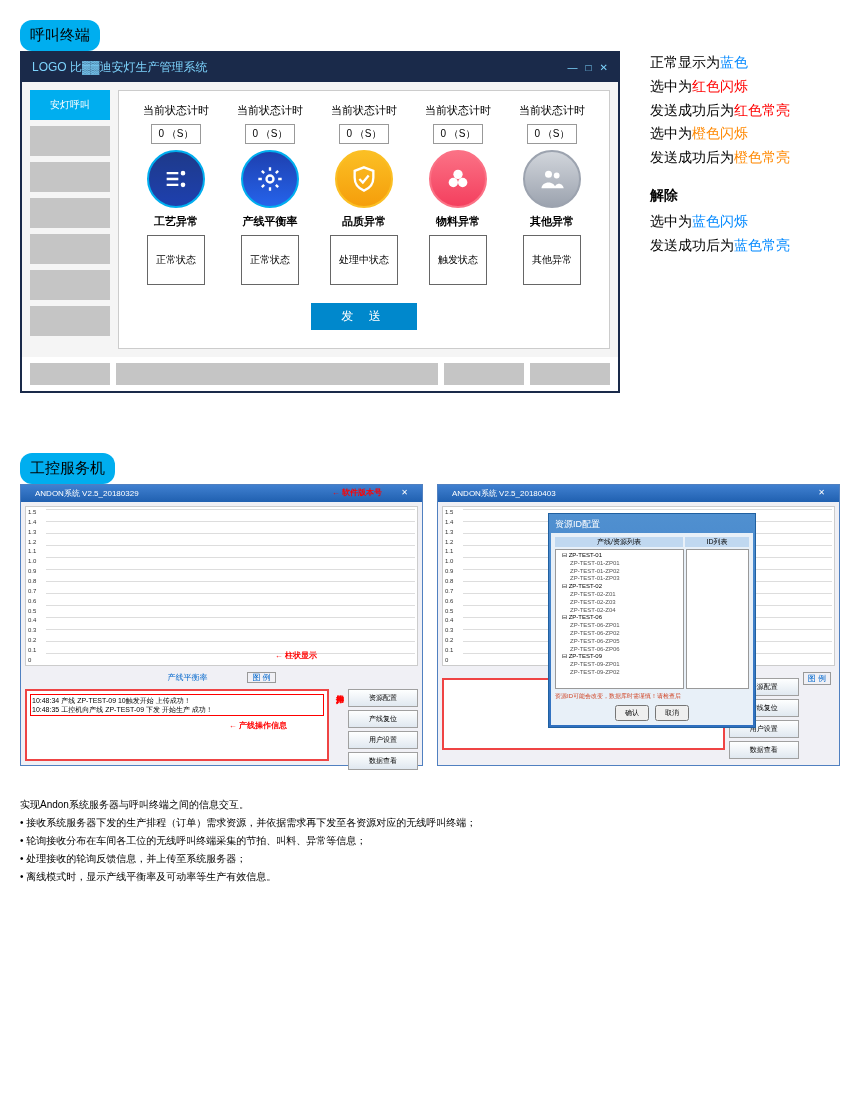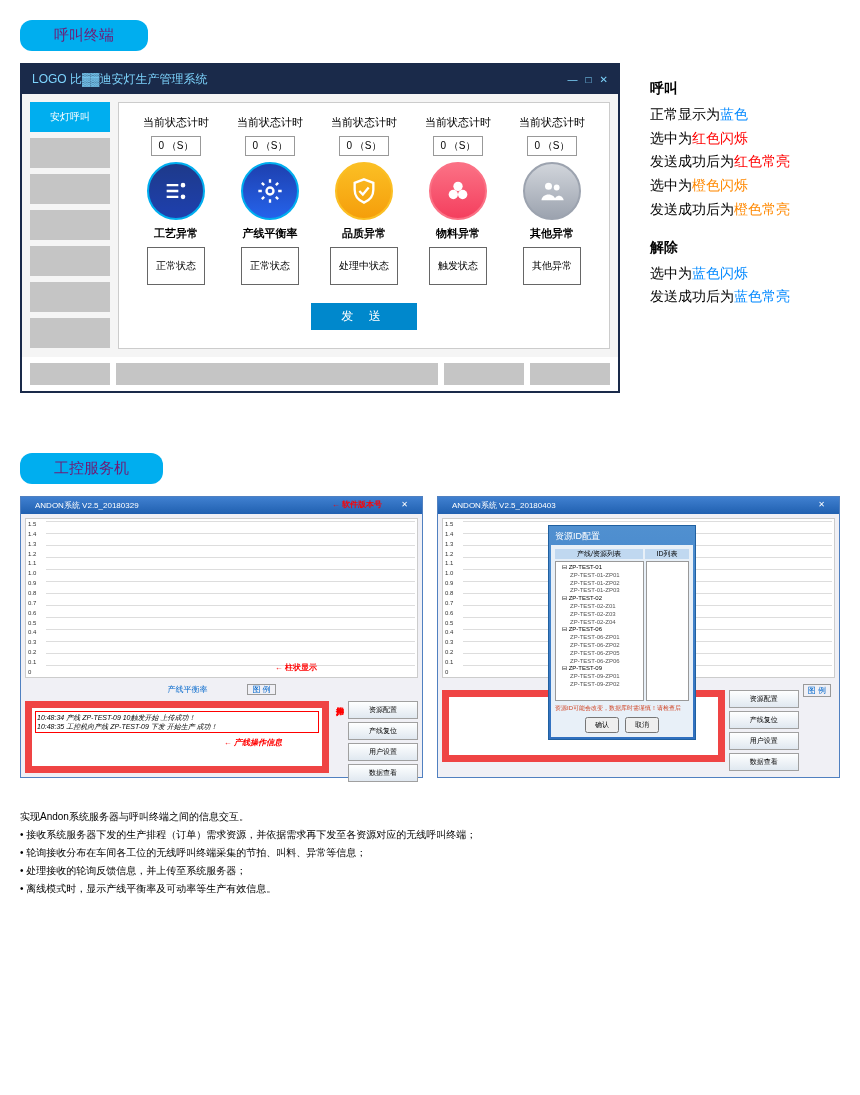--- a/index.html
+++ b/index.html
@@ -1,18 +1,18 @@
 <!DOCTYPE html>
 <html><head>
 <meta charset="utf-8">
 <style>
 * { margin: 0; padding: 0; box-sizing: border-box; }
 body { font-family: "Microsoft YaHei", sans-serif; background: #fff; width: 860px; padding: 20px; font-size: 14px; color: #000; }
 
-.section-badge { display: inline-block; background: #00aeef; color: #701a75; padding: 6px 34px; border-radius: 12px; font-size: 15px; margin-bottom: 12px; }
+.section-badge { display: inline-block; background: #00aeef; color: #000000; padding: 6px 10px; border-radius: 12px; font-size: 15px; }
 
 .section1 { display: flex; gap: 30px; margin-bottom: 60px; }
 .terminal-wrap { flex: 0 0 600px; }
 .terminal-window { border: 2px solid #1a2a4a; background: #fff; }
 .terminal-titlebar { background: #1a2a4a; color: #7dd3fc; padding: 6px 10px; font-size: 12px; display: flex; justify-content: space-between; align-items: center; text-align: center; }
 .winctl { display: flex; gap: 8px; }
 .winctl span { font-size: 10px; }
 .terminal-body { display: flex; padding: 8px; gap: 8px; background: #f5f5f5; }
 .sidebar-col { display: flex; flex-direction: column; gap: 6px; }
 .sidebar-btn { width: 80px; height: 30px; background: #c5c5c5; }
@@ -24,51 +24,51 @@
 .status-label { font-size: 11px; }
 .status-timer { border: 1px solid #999; padding: 2px 6px; font-size: 10px; }
 .big-circle { width: 58px; height: 58px; border-radius: 50%; border: 2px solid; display: flex; align-items: center; justify-content: center; }
 .c1 { background: linear-gradient(#1e3a8a,#1e40af); border-color: #00aeef; color: #fff; }
 .c2 { background: linear-gradient(#1e40af,#2563eb); border-color: #00aeef; color: #fff; }
 .c3 { background: linear-gradient(#fbbf24,#f59e0b); border-color: #fbbf24; color: #fff; }
 .c4 { background: linear-gradient(#fb7185,#f43f5e); border-color: #fb7185; color: #fff; }
 .c5 { background: linear-gradient(#d1d5db,#9ca3af); border-color: #9ca3af; color: #fff; }
 .circle-icon { width: 28px; height: 28px; }
 .type-label { font-size: 11px; font-weight: bold; }
-.state-btn { border: 1px solid #666; padding: 11px 8px; font-size: 10px; background: #fff; }
+.state-btn { border: 1px solid #666; padding: 17px 8px; font-size: 10px; background: #fff; }
 .send-btn { display: block; margin: 18px auto 6px; background: #0088cc; color: #fff; padding: 5px 30px; border: none; font-size: 12px; letter-spacing: 6px; }
 
 .bottom-bar { display: flex; gap: 6px; padding: 6px 8px; }
 .bottom-btn { background: #c5c5c5; height: 22px; }
 .bb1 { flex: 0 0 80px; } .bb2 { flex: 1; } .bb3 { flex: 0 0 80px; } .bb4 { flex: 0 0 80px; }
 
 .legend { flex: 1; font-size: 14px; line-height: 1.7; }
 .legend h4 { font-weight: bold; margin-top: 14px; margin-bottom: 2px; }
 .tx-blue { color: #0088ff; }
 .tx-red { color: #ff0000; }
 .tx-orange { color: #ff8800; }
 
 .section2 .server-row { display: flex; gap: 14px; margin-bottom: 30px; }
 .server-win { flex: 1; border: 1px solid #5080c0; background: #f0f0f5; font-size: 8px; }
 .server-title { background: linear-gradient(#4080d0,#2060b0); color: #fff; padding: 3px 14px; display: flex; justify-content: space-between; }
 .chart-area { background: #fff; margin: 4px; height: 160px; position: relative; border: 1px solid #ccc; }
 .yaxis { position: absolute; left: 0; top: 0; bottom: 0; width: 20px; display: flex; flex-direction: column; justify-content: space-between; font-size: 6px; padding: 2px; color: #333; }
 .grid-lines { position: absolute; left: 20px; right: 2px; top: 2px; bottom: 2px; background-image: repeating-linear-gradient(to bottom, #ddd 0, #ddd 1px, transparent 1px, transparent 12px); }
 .chart-footer { text-align: center; font-size: 8px; padding: 2px; color: #0066cc; }
 .log-panel { display: flex; gap: 4px; padding: 4px; height: 80px; }
-.log-box { flex: 1; background: #fff; border: 7px solid #ef4444; font-size: 7px; padding: 3px; line-height: 1.3; position: relative; font-style: italic; }
+.log-box { flex: 1; background: #fff; border: 2px solid #ef4444; font-size: 7px; padding: 3px; line-height: 1.3; position: relative; }
 .side-ops { width: 70px; display: flex; flex-direction: column; gap: 3px; }
 .side-ops div { border: 1px solid #a0a0a0; background: linear-gradient(#feffff,#e0e8f0); font-size: 7px; padding: 3px; text-align: center; }
 .red-anno { color: #ff0000; font-size: 8px; font-weight: bold; }
 .ver-anno { position: absolute; top: 2px; right: 40px; }
 .ops-anno { position: absolute; right: 40px; top: 30px; }
 .bar-anno { position: absolute; right: 100px; bottom: 4px; }
 .anno-line { color: #ff0000; }
 
-.dialog-overlay { position: absolute; left: 110px; top: 28px; width: 148px; background: linear-gradient(#5090d0,#3070c0); border: 1px solid #2060a0; padding: 2px; }
+.dialog-overlay { position: absolute; left: 110px; top: 28px; width: 208px; background: linear-gradient(#5090d0,#3070c0); border: 1px solid #2060a0; padding: 2px; }
 .dialog-title { color: #fff; font-size: 9px; padding: 2px 4px; }
 .dialog-body { background: #e8f0f8; padding: 4px; }
 .dialog-cols { display: flex; gap: 2px; font-size: 7px; margin-bottom: 2px; }
 .tree-box { flex: 2; background: #fff; border: 1px solid #999; height: 140px; overflow: hidden; padding: 2px; font-size: 6px; line-height: 1.3; }
 .tree-item { padding-left: 4px; }
 .tree-sub { padding-left: 12px; color: #555; }
 .id-box { flex: 1; background: #fff; border: 1px solid #999; height: 140px; }
 .dlg-btns { display: flex; justify-content: center; gap: 6px; margin-top: 4px; }
 .dlg-btns button { font-size: 7px; padding: 1px 8px; }
 .warn-text { color: #d04020; font-size: 6px; margin-top: 3px; }
@@ -172,21 +172,20 @@
         </div>
         <div class="bottom-bar">
           <div class="bottom-btn bb1"></div>
           <div class="bottom-btn bb2"></div>
           <div class="bottom-btn bb3"></div>
           <div class="bottom-btn bb4"></div>
         </div>
       </div>
     </div>
     <div class="legend">
-      <h4>呼叫</h4>
       <div><span>正常显示为</span><span class="tx-blue">蓝色</span></div>
       <div><span>选中为</span><span class="tx-red">红色闪烁</span></div>
       <div><span>发送成功后为</span><span class="tx-red">红色常亮</span></div>
       <div><span>选中为</span><span class="tx-orange">橙色闪烁</span></div>
       <div><span>发送成功后为</span><span class="tx-orange">橙色常亮</span></div>
       <h4>解除</h4>
       <div><span>选中为</span><span class="tx-blue">蓝色闪烁</span></div>
       <div><span>发送成功后为</span><span class="tx-blue">蓝色常亮</span></div>
     </div>
   </div>

